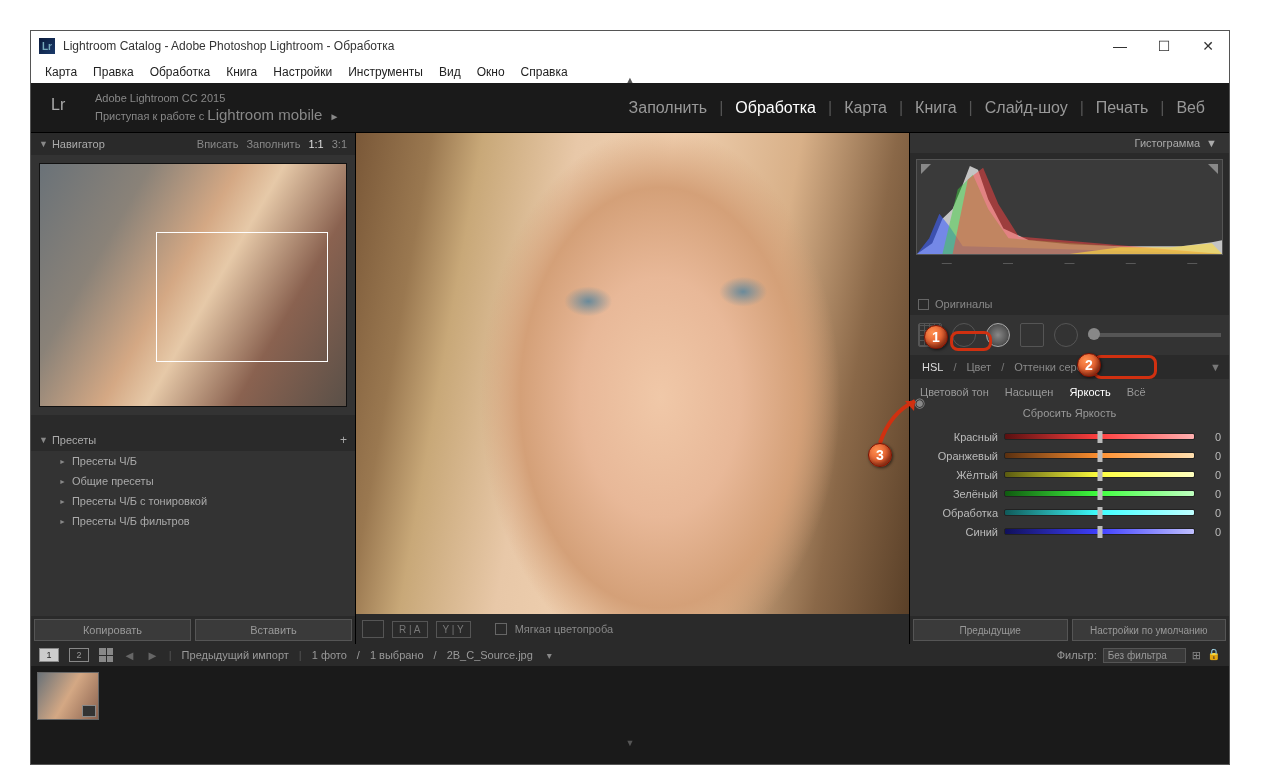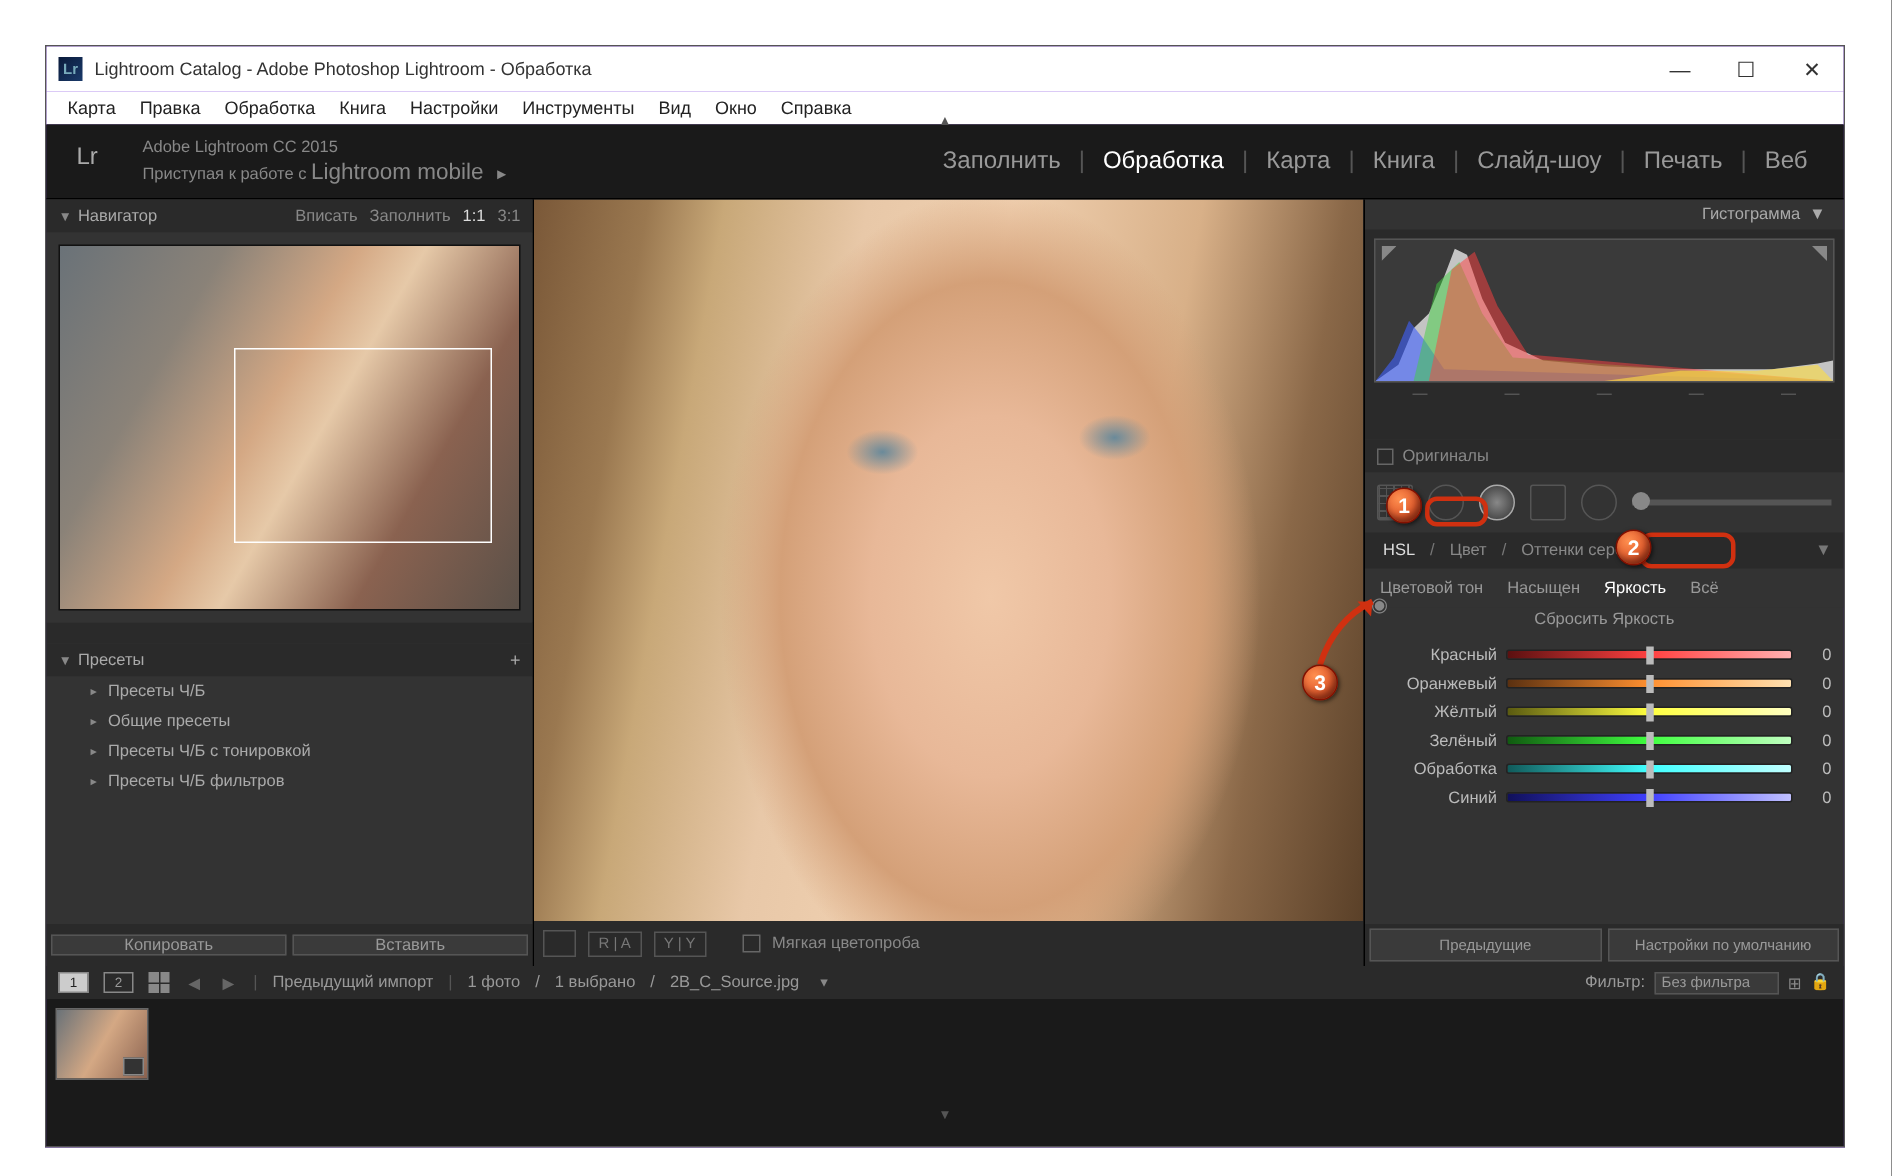--- a/index.html
+++ b/index.html
@@ -25,21 +25,21 @@
 .left-panel { width: 325px; background: #333; border-right: 1px solid #000; display: flex; flex-direction: column; }
 .panel-header { height: 22px; background: #2a2a2a; display: flex; align-items: center; padding: 0 8px; color: #aaa; font-size: 11px; }
 .panel-header .tri { margin-right: 4px; color:#888;font-size:9px;}
 .panel-header .opts { margin-left: auto; display: flex; gap: 8px; color: #888; }
 .navigator { position: relative; height: 260px; background: #333; padding: 8px; }
 .nav-img { width: 100%; height: 100%; background: linear-gradient(120deg,#6a7278 0%, #8a8278 25%, #d4a884 45%, #e6c9a8 55%, #8a6250 75%, #5a5048 100%); border: 1px solid #111; position: relative; }
 .nav-crop { position: absolute; border: 1px solid #fff; }
 .presets { flex: 1; background: #333; }
 .preset-row { height: 20px; display: flex; align-items: center; padding-left: 28px; color: #aaa; font-size: 11px; cursor: pointer; }
 .preset-row::before { content: "►"; font-size: 7px; color: #888; margin-right: 6px; }
-.left-btns { height: 28px; background: #2a2a2a; display: flex; gap: 4px; padding: 3px; align-items: center; }
+.left-btns { height: 28px; background: #2a2a2a; display: flex; gap: 4px; padding: 3px; }
 .left-btns button { flex: 1; background: #3a3a3a; border: 1px solid #555; color: #999; font-size: 11px; cursor: pointer; }
 .center { flex: 1; background: #333; display: flex; flex-direction: column; }
 .canvas { flex: 1; position: relative; overflow: hidden; }
 .face { width: 100%; height: 100%; background:
   radial-gradient(ellipse 80px 50px at 42% 35%, #6a8a9a 0%, transparent 30%),
   radial-gradient(ellipse 80px 50px at 70% 33%, #6a8a9a 0%, transparent 30%),
   radial-gradient(ellipse 200px 300px at 55% 55%, #f0c8a8 0%, #e8b898 40%, #d4a078 70%, transparent 90%),
   linear-gradient(100deg, #7a5838 0%, #9a7850 12%, #c8a878 20%, #e8c8a8 35%, #f0d0b0 50%, #d8b088 70%, #8a6848 85%, #5a4028 100%);
 }
 .canvas-toolbar { height: 30px; background: #2a2a2a; display: flex; align-items: center; padding: 0 6px; gap: 8px; color: #888; font-size: 11px; }

